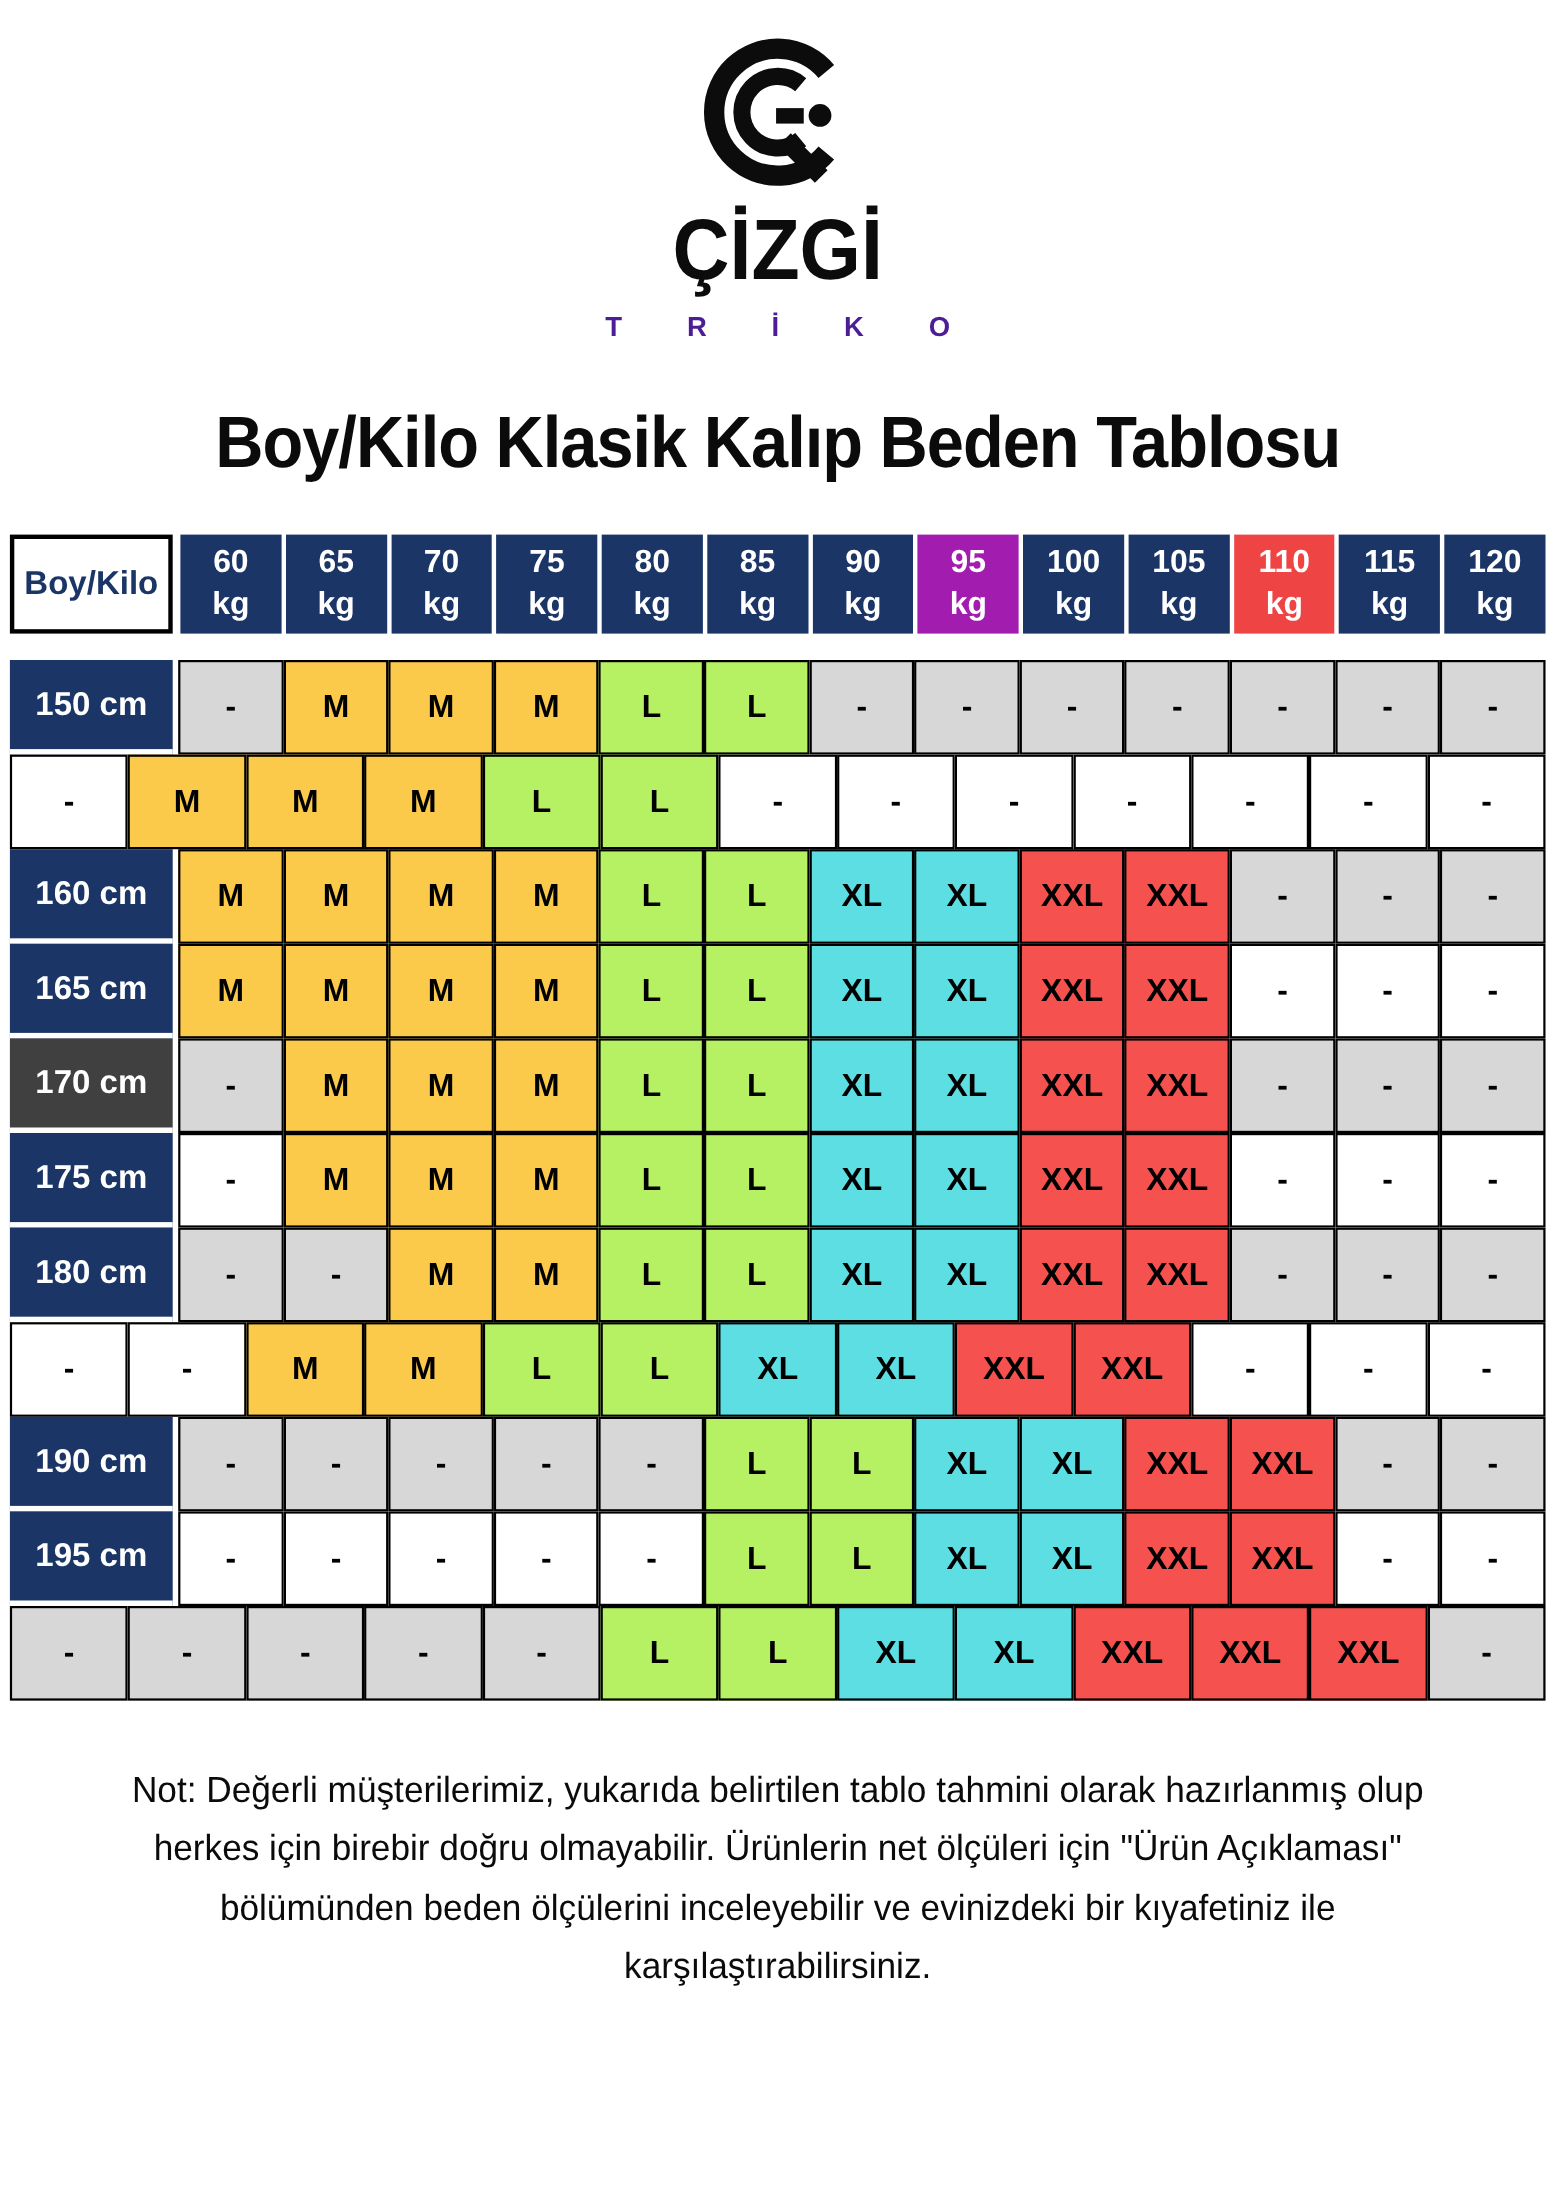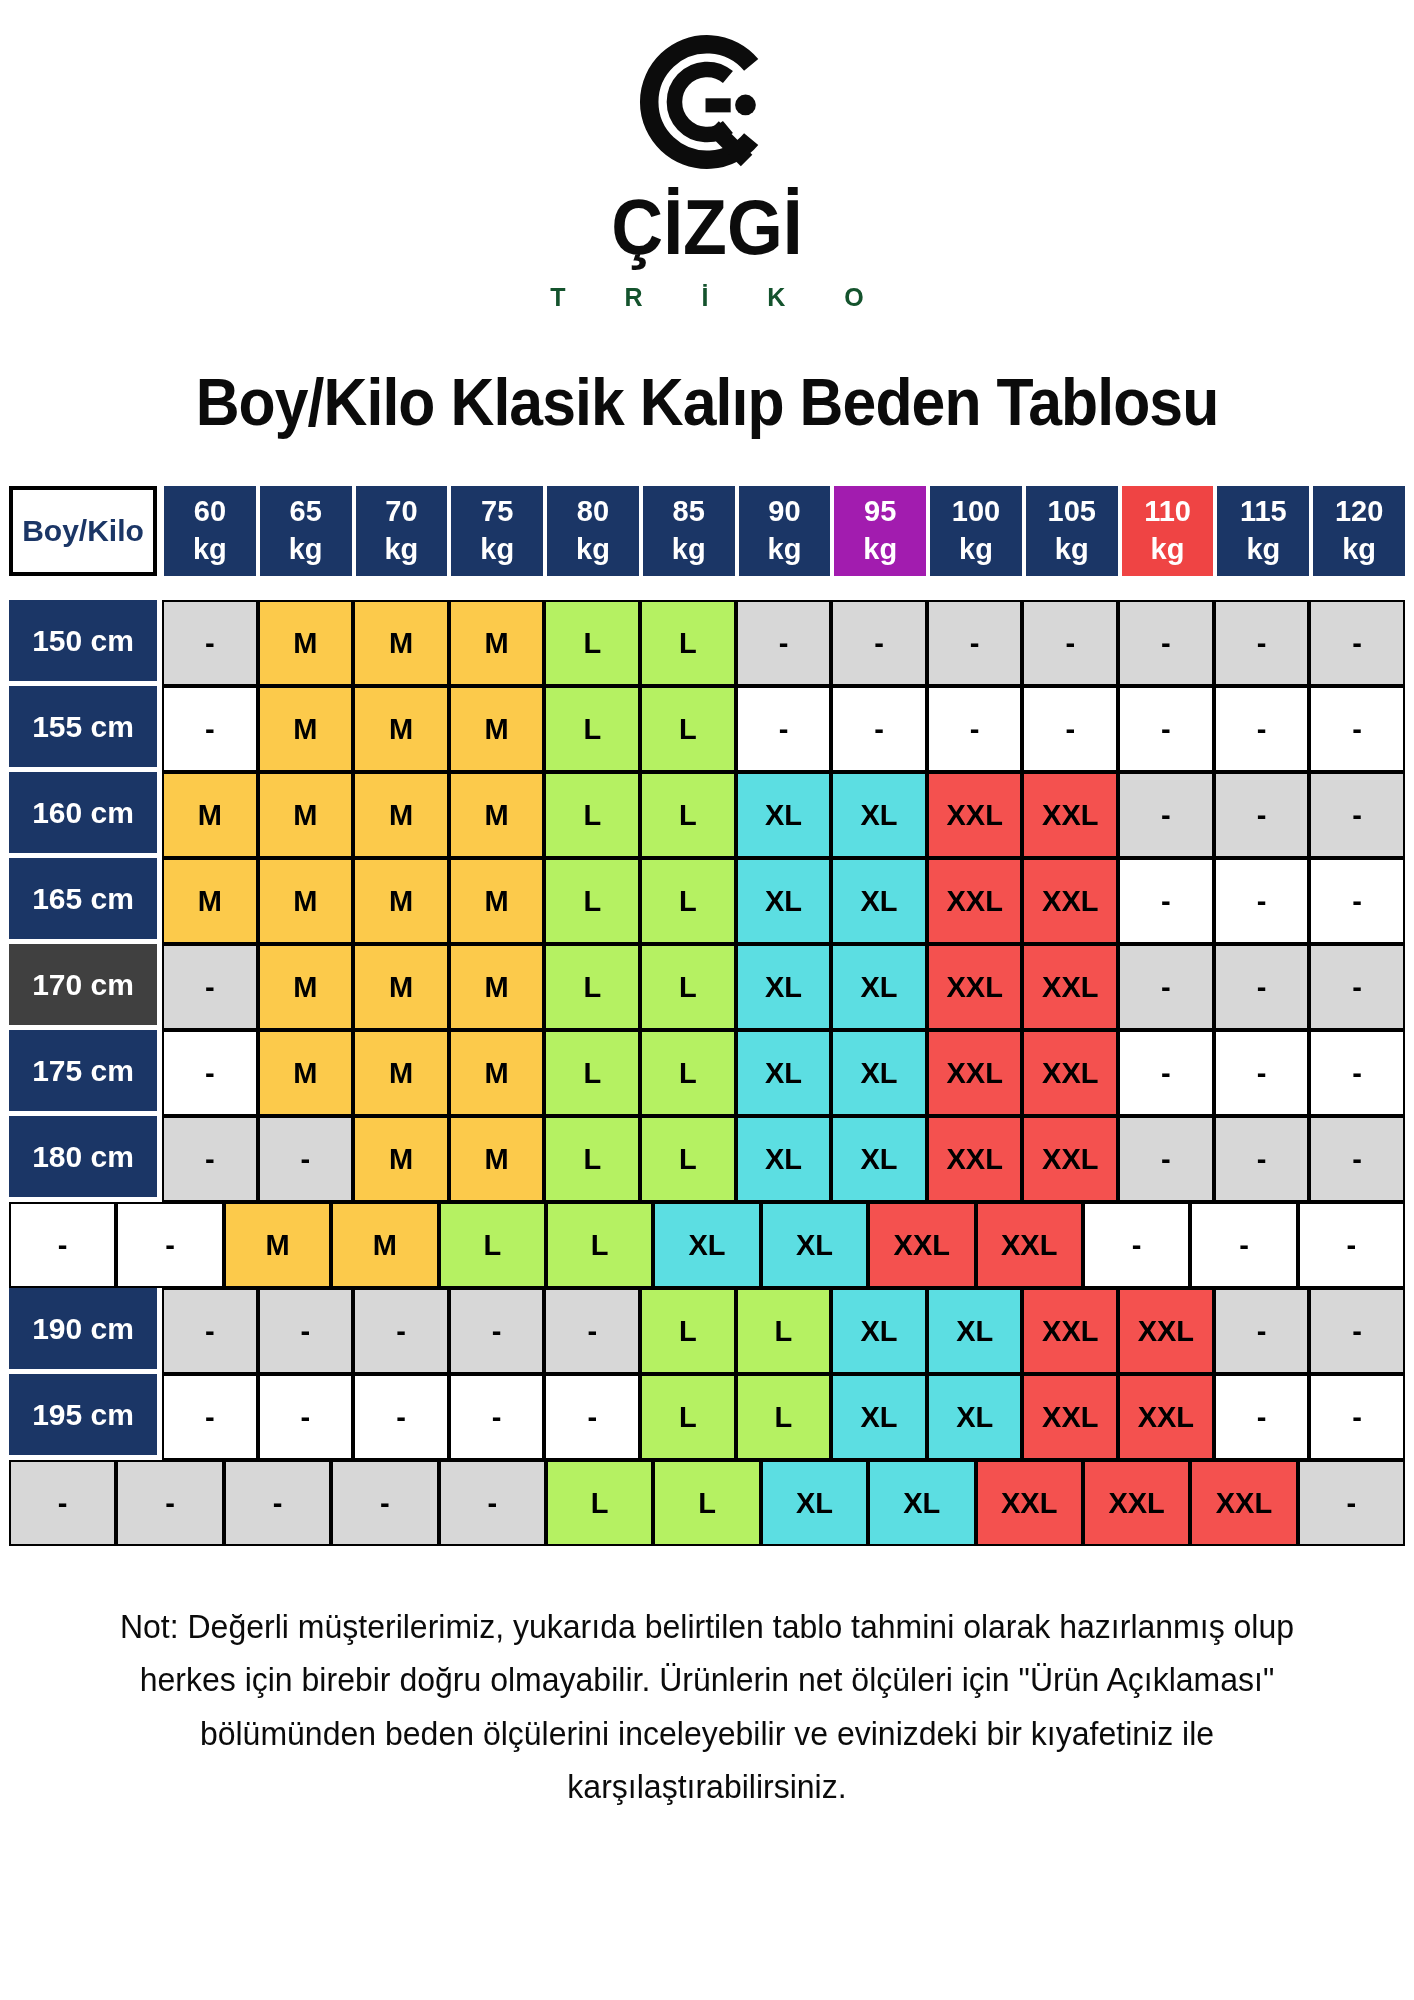--- a/index.html
+++ b/index.html
@@ -23,21 +23,21 @@
     letter-spacing: 0px;
     color: #0c0c0c;
     transform: scaleX(0.92);
   }
   .brand-sub {
     margin-top: 10px;
     font-size: 25px;
     font-weight: 700;
     letter-spacing: 26px;
     text-indent: 26px;
-    color: #14532d;
+    color: #4c1d95;
   }
 
   
   .page-title {
     margin-top: 52px;
     text-align: center;
     font-size: 66px;
     font-weight: 800;
     letter-spacing: -1px;
     transform: scaleX(0.92);
@@ -179,21 +179,20 @@
           <div class="cell" style="background: rgb(181, 241, 98);">L</div>
           <div class="cell" style="background: rgb(215, 215, 215);">-</div>
           <div class="cell" style="background: rgb(215, 215, 215);">-</div>
           <div class="cell" style="background: rgb(215, 215, 215);">-</div>
           <div class="cell" style="background: rgb(215, 215, 215);">-</div>
           <div class="cell" style="background: rgb(215, 215, 215);">-</div>
           <div class="cell" style="background: rgb(215, 215, 215);">-</div>
           <div class="cell" style="background: rgb(215, 215, 215);">-</div>
         </div>
         <div class="trow">
-          <div class="row-label" style="background: rgb(27, 54, 102);">155 cm</div>
           <div class="cell" style="background: rgb(255, 255, 255);">-</div>
           <div class="cell" style="background: rgb(252, 202, 75);">M</div>
           <div class="cell" style="background: rgb(252, 202, 75);">M</div>
           <div class="cell" style="background: rgb(252, 202, 75);">M</div>
           <div class="cell" style="background: rgb(181, 241, 98);">L</div>
           <div class="cell" style="background: rgb(181, 241, 98);">L</div>
           <div class="cell" style="background: rgb(255, 255, 255);">-</div>
           <div class="cell" style="background: rgb(255, 255, 255);">-</div>
           <div class="cell" style="background: rgb(255, 255, 255);">-</div>
           <div class="cell" style="background: rgb(255, 255, 255);">-</div>

